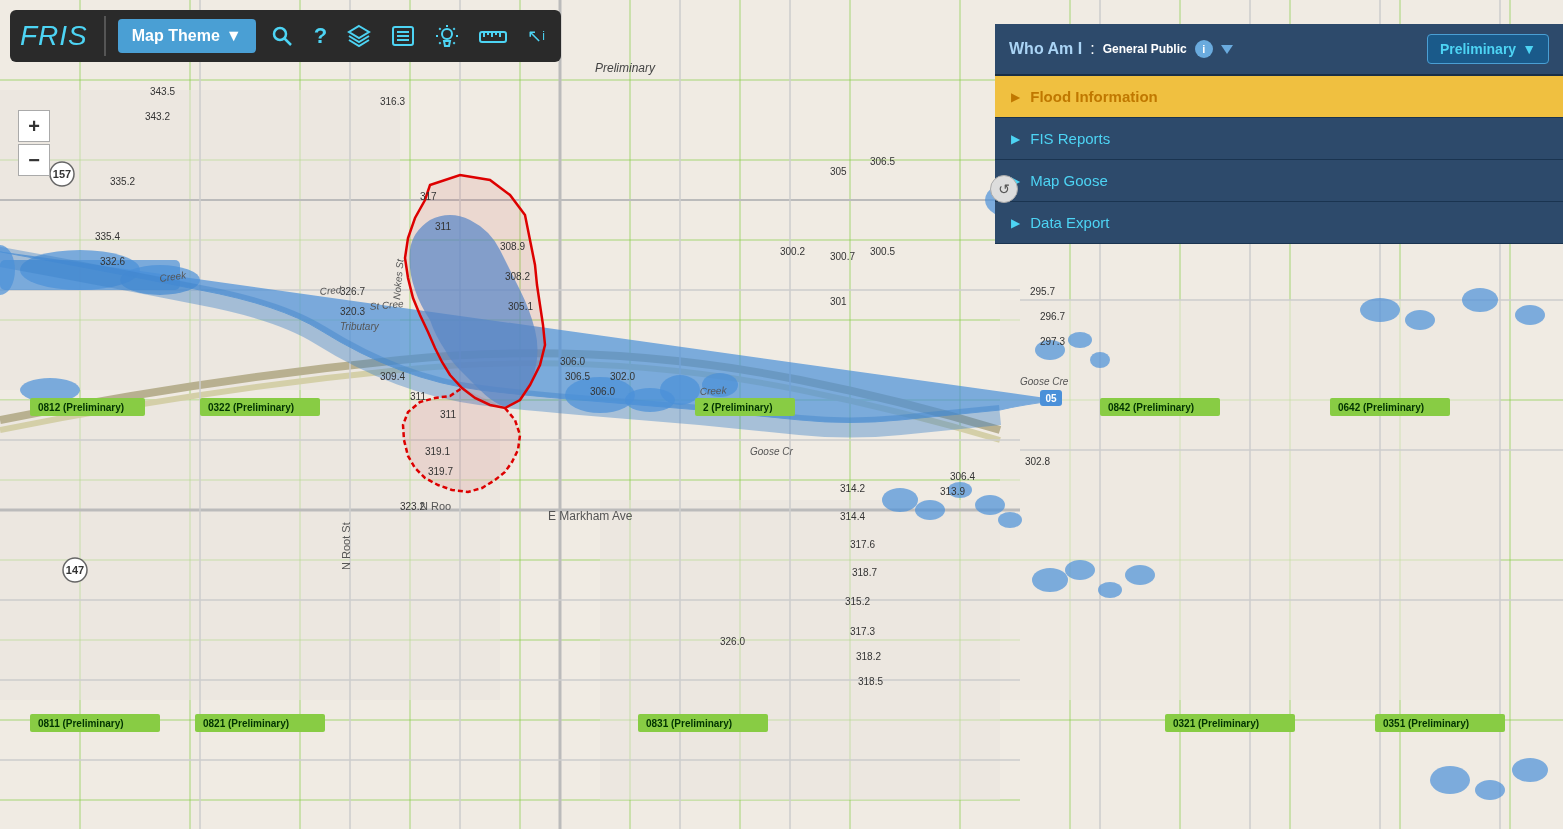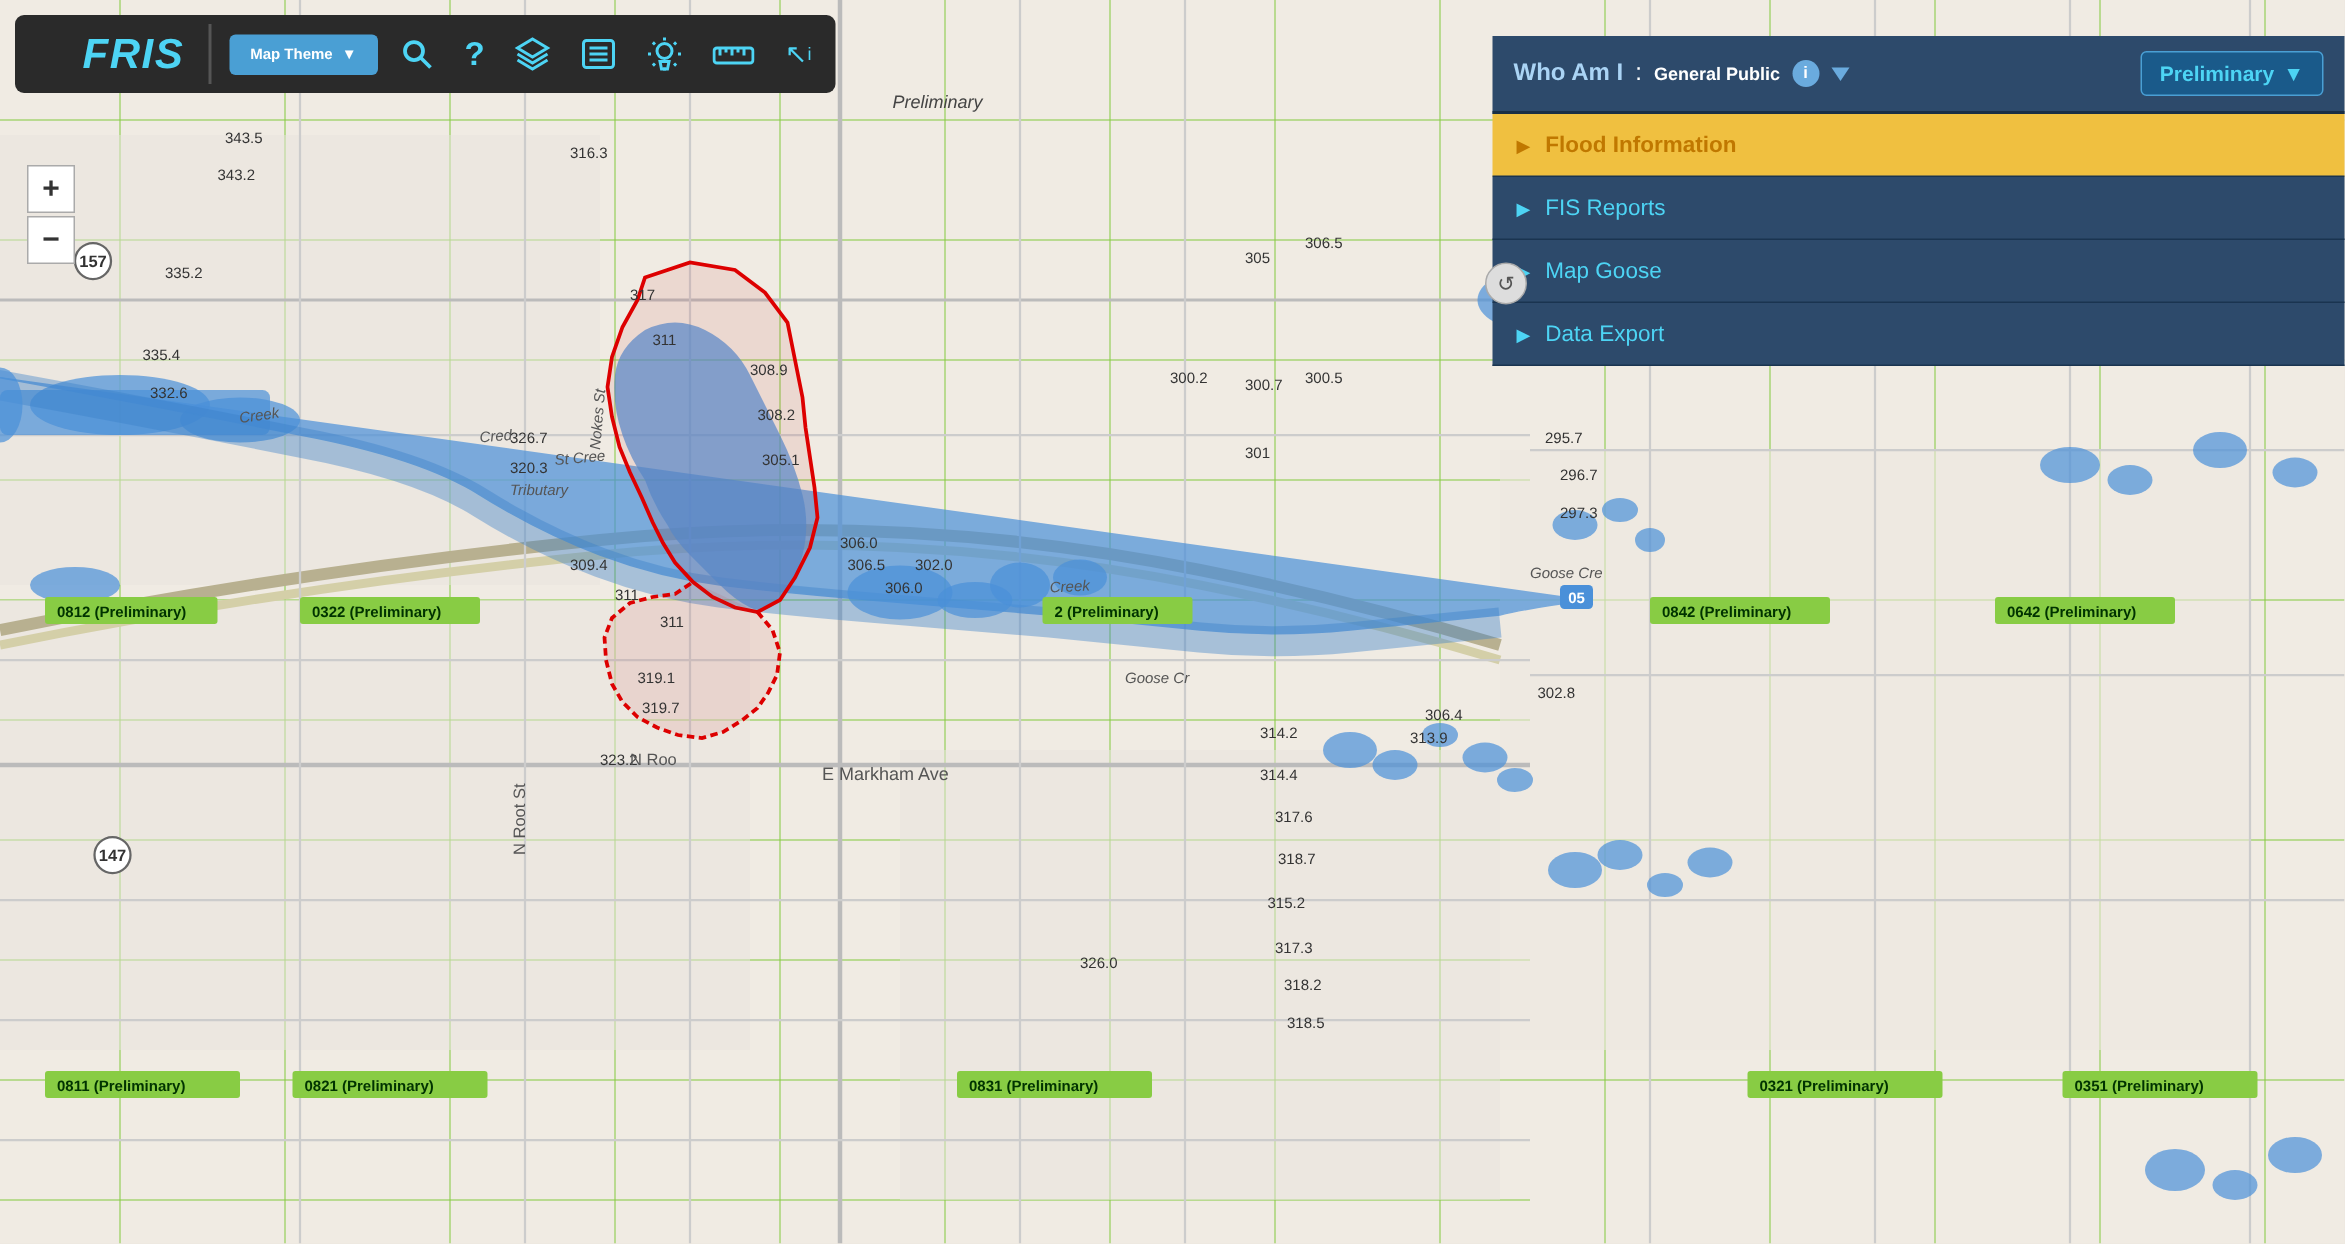--- a/index.html
+++ b/index.html
@@ -23,41 +23,40 @@
       display: flex;
       align-items: center;
       padding: 6px 10px;
       gap: 8px;
       z-index: 100;
     }
 
     #fris-logo {
       font-style: italic;
       font-size: 28px;
-      font-weight: bold;
+      font-weight: normal;
       color: #4dd4f4;
       letter-spacing: 1px;
       margin-right: 4px;
-      margin-left: 35px;
     }
 
     #toolbar-divider {
       width: 2px;
       height: 40px;
       background: #555;
       margin: 0 4px;
     }
 
     #map-theme-btn {
       background: #4a9fd4;
       color: white;
       border: none;
       border-radius: 4px;
       padding: 8px 14px;
-      font-size: 10px;
+      font-size: 16px;
       font-weight: bold;
       cursor: pointer;
       display: flex;
       align-items: center;
       gap: 6px;
     }
 
     .toolbar-icon {
       color: #4dd4f4;
       font-size: 22px;

